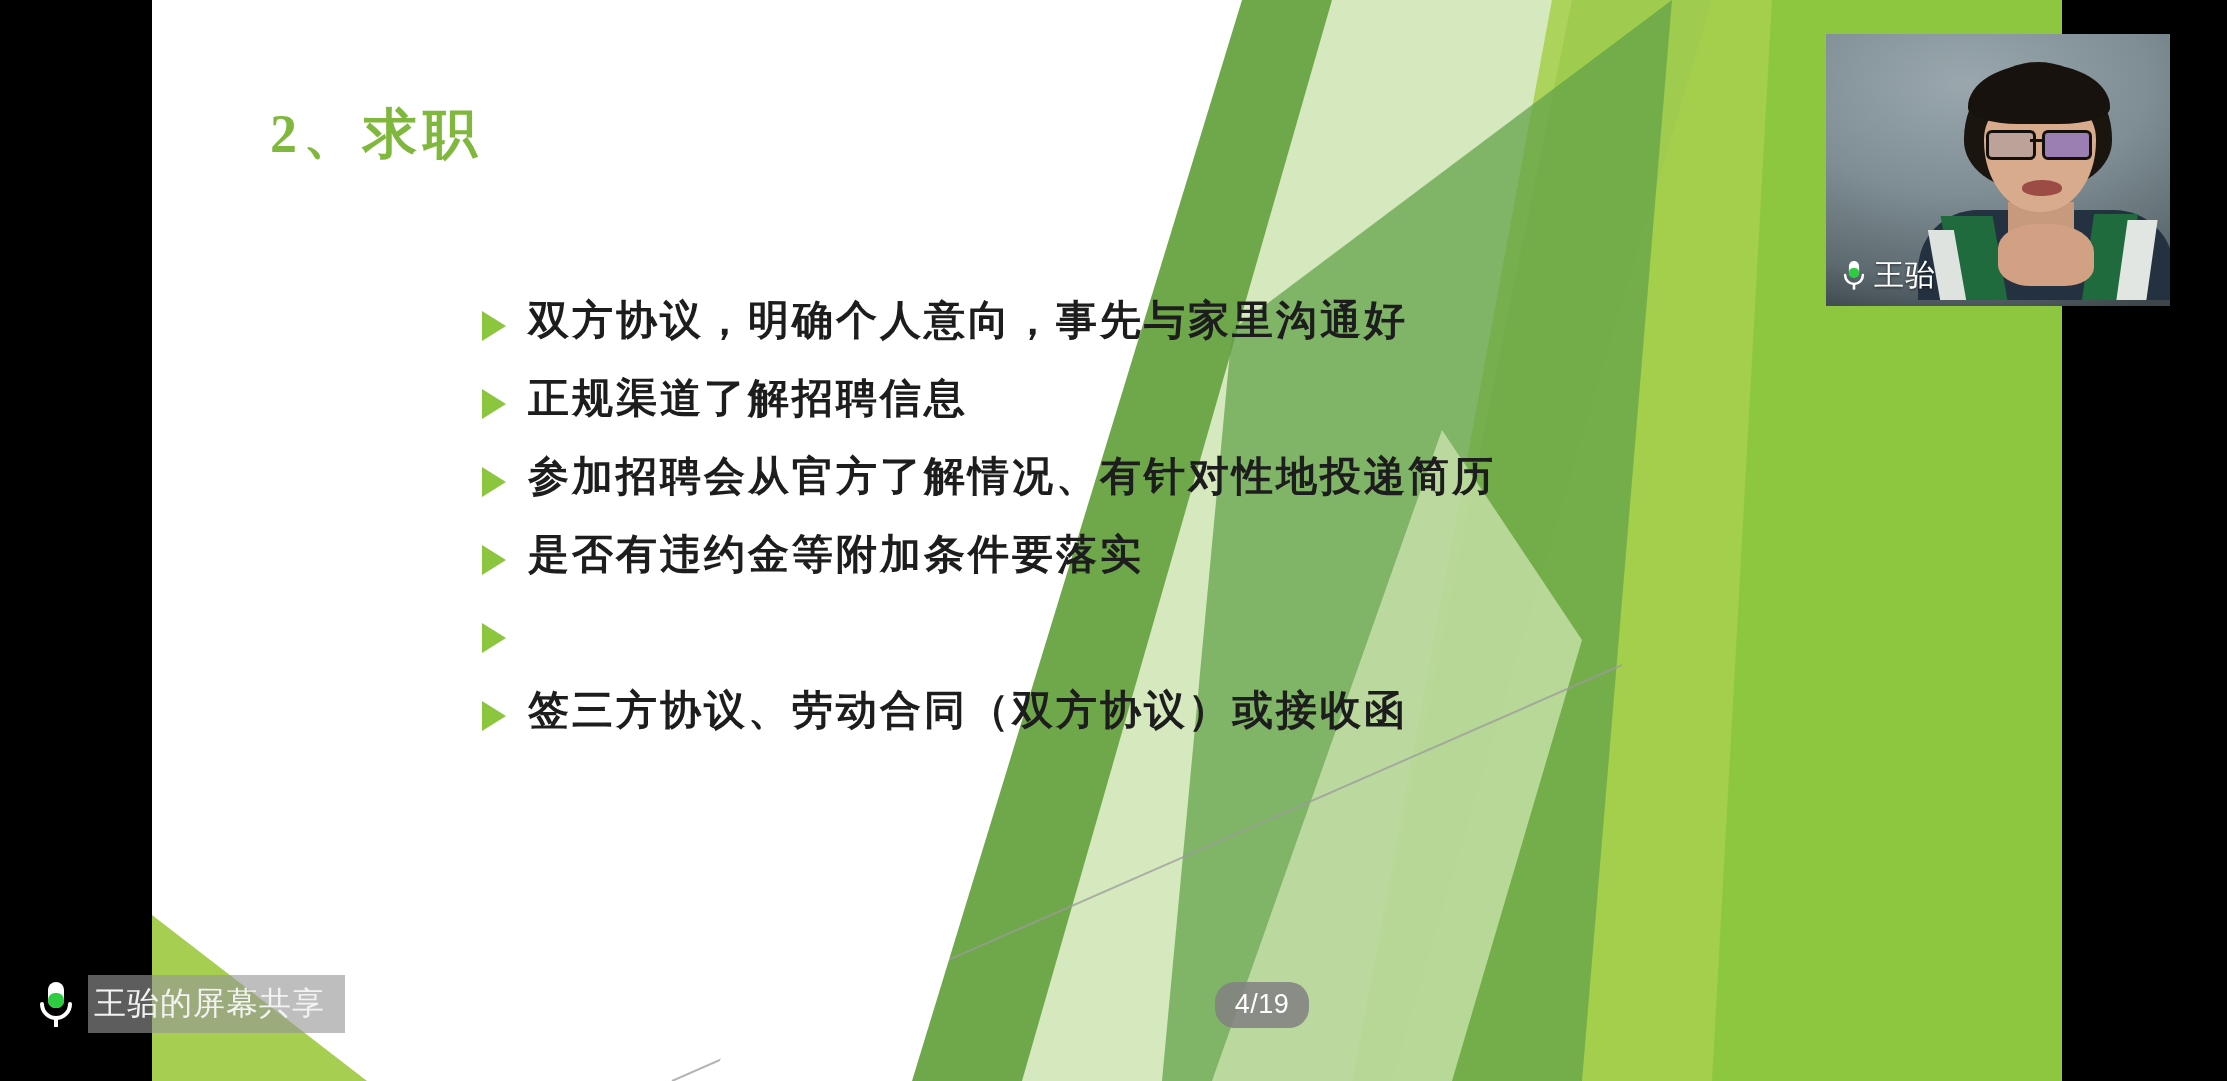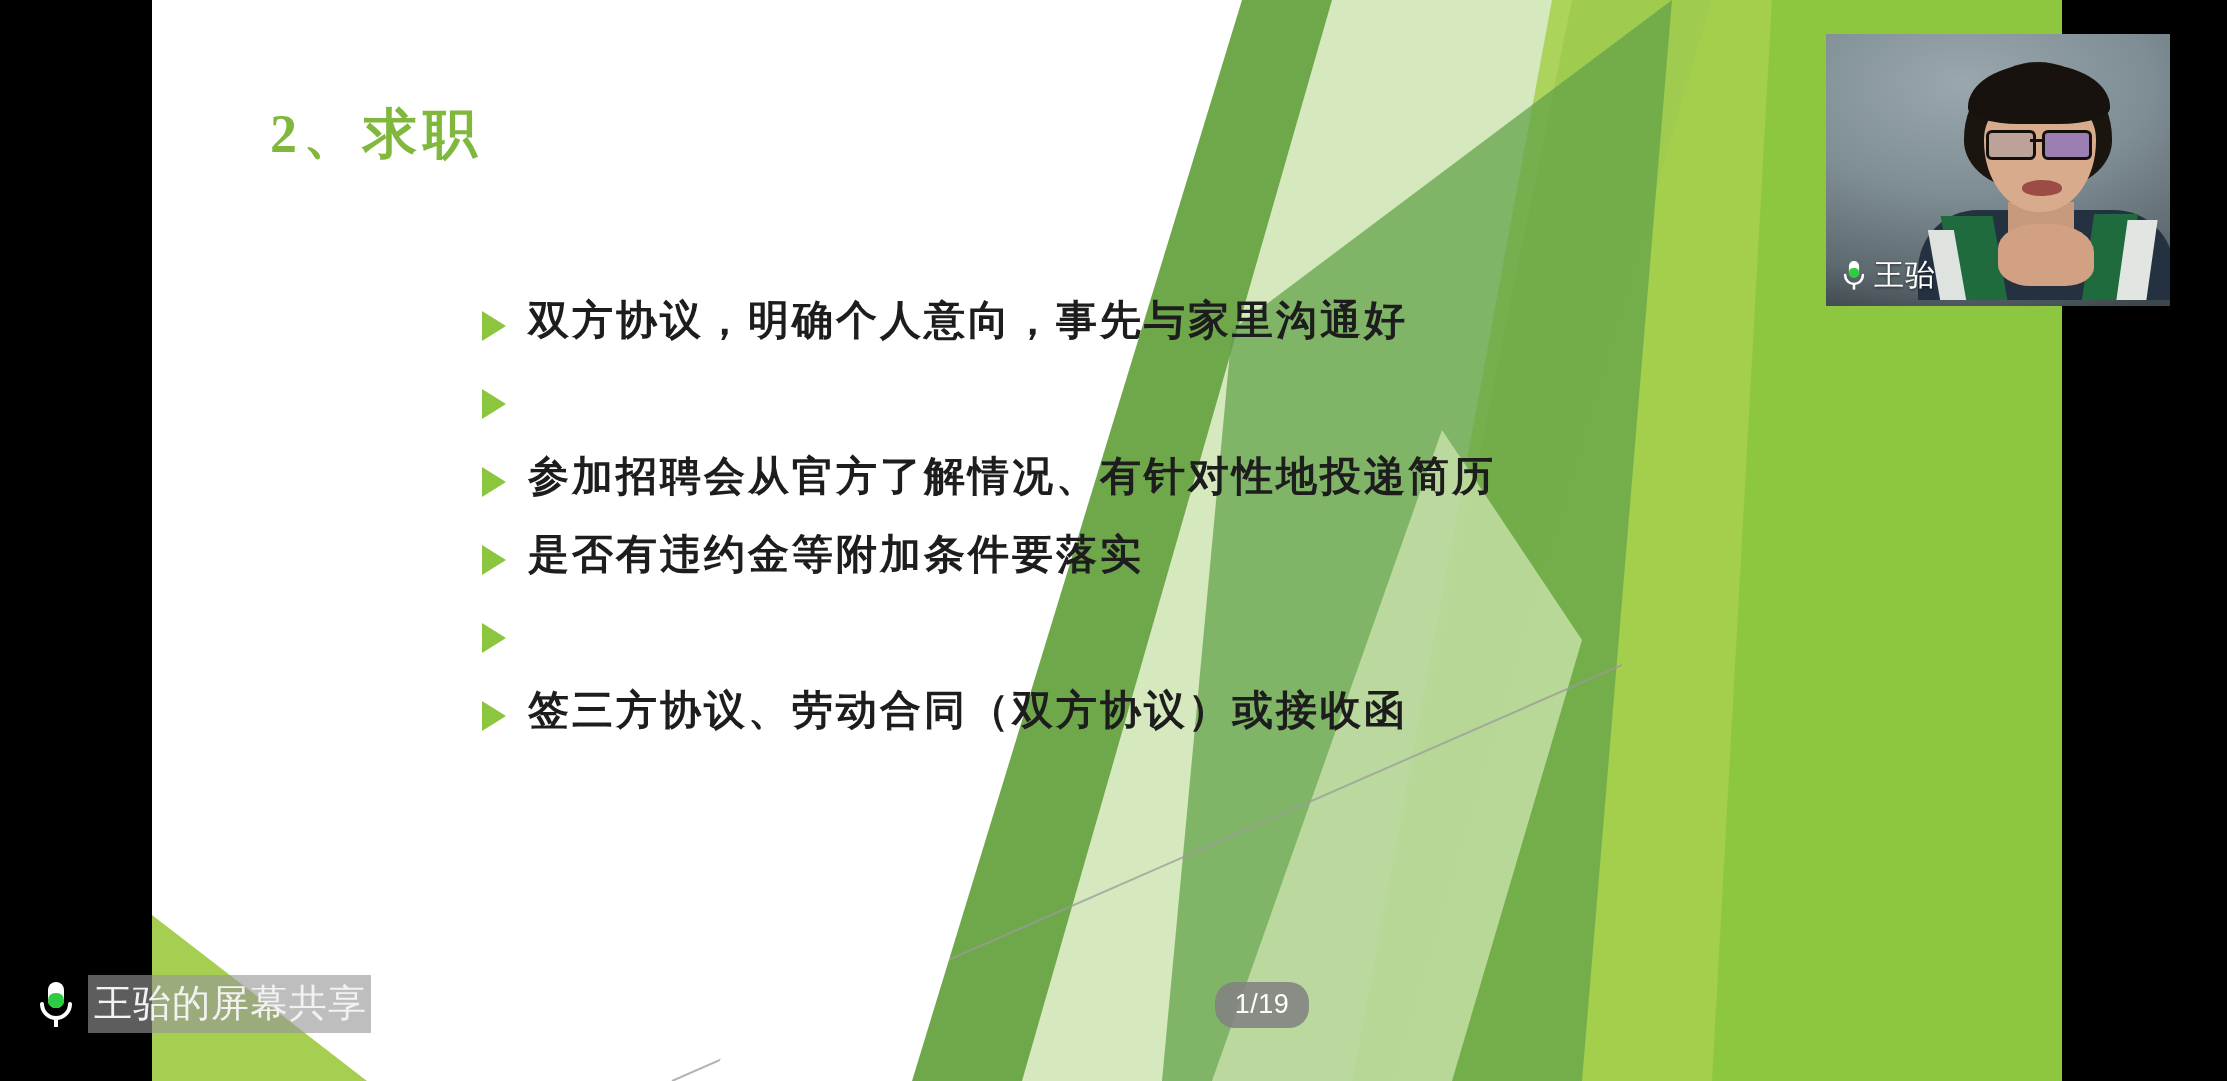--- a/index.html
+++ b/index.html
@@ -120,25 +120,25 @@
     width: 44px;
     height: 52px;
     margin-right: 10px;
     flex: 0 0 auto;
     z-index: 2;
   }
 
   #share-banner .share-label {
     position: relative;
     color: #f2f2f2;
-    font-size: 38px;
+    font-size: 32px;
     line-height: 48px;
     letter-spacing: 1px;
     font-family: "Liberation Sans", sans-serif;
-    padding: 4px 4px 6px 6px;
+    padding: 4px 20px 6px 6px;
     z-index: 2;
     white-space: nowrap;
   }
   #share-banner .share-label::before {
     content: "";
     position: absolute;
     left: 0; top: 0; right: 0; bottom: 0;
     background: rgba(150,150,150,0.62);
     z-index: -1;
   }
@@ -335,39 +335,40 @@
 
     <div id="slide-title">2、求职</div>
 
     <div id="bullet-list">
       <div class="bullet-row">
         <span class="bullet-marker"></span>
         <span class="bullet-text">双方协议，明确个人意向，事先与家里沟通好</span>
       </div>
       <div class="bullet-row">
         <span class="bullet-marker"></span>
+        <span class="bullet-text">正规渠道了解招聘信息</span>
       </div>
       <div class="bullet-row">
         <span class="bullet-marker"></span>
         <span class="bullet-text">参加招聘会从官方了解情况、有针对性地投递简历</span>
       </div>
       <div class="bullet-row">
         <span class="bullet-marker"></span>
         <span class="bullet-text">是否有违约金等附加条件要落实</span>
       </div>
       <div class="bullet-row">
         <span class="bullet-marker"></span>
       </div>
       <div class="bullet-row">
         <span class="bullet-marker"></span>
         <span class="bullet-text">签三方协议、劳动合同（双方协议）或接收函</span>
       </div>
     </div>
 
-    <div id="page-indicator">1/19</div>
+    <div id="page-indicator">4/19</div>
 
   </div>
 
   <div id="share-banner">
     <span class="mic-wrap">
       <svg viewBox="0 0 44 52" width="44" height="52">
         <rect x="14" y="4" width="16" height="26" rx="8" fill="#ffffff"></rect>
         <rect x="14" y="15" width="16" height="15" rx="7" fill="#2ECC40"></rect>
         <path d="M8 26 a14 14 0 0 0 28 0" fill="none" stroke="#ffffff" stroke-width="4" stroke-linecap="round"></path>
         <rect x="20" y="40" width="4" height="9" fill="#ffffff"></rect>

